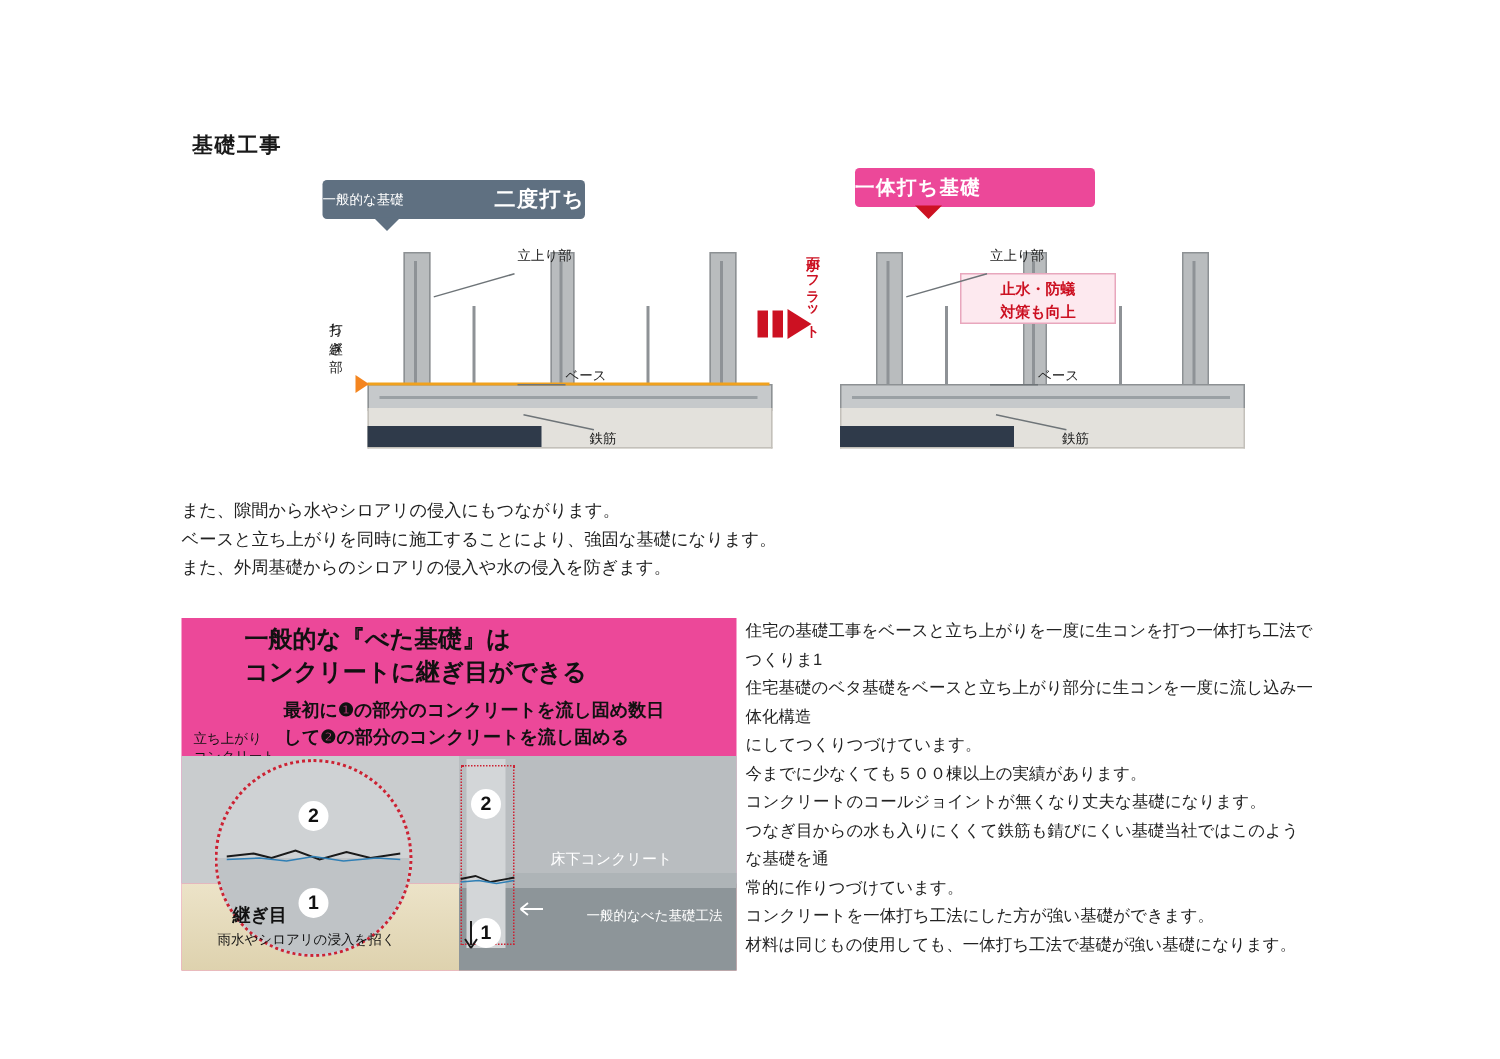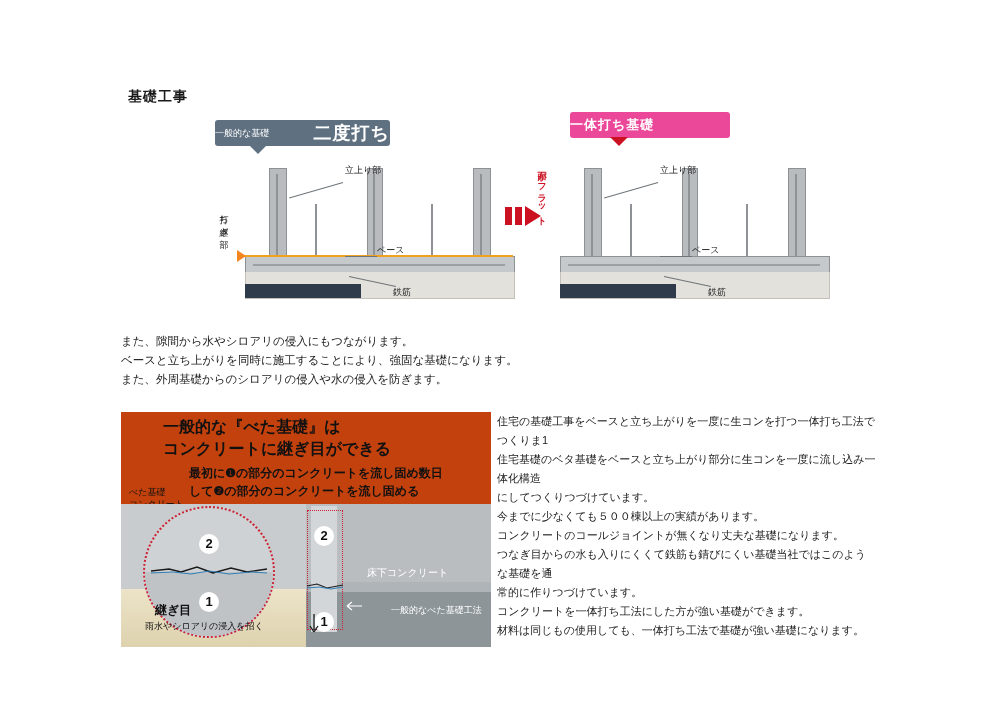--- a/index.html
+++ b/index.html
@@ -63,21 +63,21 @@
     top: 8px;
     width: 175px;
     background: #5f7081;
   }
   .banner-left .small {
     font-size: 9px;
     font-weight: normal;
     margin-right: 7px;
     letter-spacing: 0;
   }
-  .banner-left .big { font-size: 18px; }
+  .banner-left .big { font-size: 14px; }
   .banner-left:after {
     content: "";
     position: absolute;
     left: 34px;
     bottom: -8px;
     width: 0; height: 0;
     border-left: 9px solid transparent;
     border-right: 9px solid transparent;
     border-top: 9px solid #5f7081;
   }
@@ -255,21 +255,21 @@
     color: #222222;
   }
 
   
   .bottom-fig {
     position: absolute;
     left: 121px;
     top: 412px;
     width: 370px;
     height: 235px;
-    background: #c2410c;
+    background: #ec4899;
   }
   .bf-title {
     position: absolute;
     left: 42px;
     top: 4px;
     font-size: 16px;
     font-weight: bold;
     line-height: 22px;
     color: #111111;
     white-space: nowrap;
@@ -468,20 +468,24 @@
       <div class="rebar-v" style="left:70px; top:52px; height:52px;"></div>
       <div class="rebar-v" style="left:128px; top:22px; height:82px;"></div>
       <div class="rebar-v" style="left:186px; top:52px; height:52px;"></div>
       <div class="rebar-v" style="left:235px; top:22px; height:82px;"></div>
 
       <div class="base-slab"></div>
       <div class="rebar-h" style="left:8px; top:112px; width:252px;"></div>
       <div class="ground"></div>
       <div class="ground-dark"></div>
 
+      <div class="pink-box">
+        <div>止水・防蟻</div>
+        <div>対策も向上</div>
+      </div>
 
       <div class="lbl" style="left:100px; top:12px;">立上り部</div>
       <div class="leader" style="left:42px; top:30px; width:56px; transform:rotate(-16deg); transform-origin:right center;"></div>
 
       <div class="lbl" style="left:132px; top:92px;">ベース</div>
       <div class="leader" style="left:100px; top:104px; width:32px;"></div>
 
       <div class="lbl" style="left:148px; top:134px;">鉄筋</div>
       <div class="leader" style="left:104px; top:124px; width:48px; transform:rotate(12deg); transform-origin:left center;"></div>
     </div>
@@ -504,21 +508,21 @@
     <div class="bf-sub">
       <div>
         <span>最初に</span><span>❶</span><span>の部分のコンクリートを流し固め数日</span>
       </div>
       <div>
         <span>して</span><span>❷</span><span>の部分のコンクリートを流し固める</span>
       </div>
     </div>
 
     <div class="bf-lbl" style="left:8px; top:74px; line-height:12px;">
-      <div>べた基礎</div>
+      <div>立ち上がり</div>
       <div>コンクリート</div>
     </div>
 
     <div class="bf-scene">
       <div class="scene-sky"></div>
       <div class="scene-sky-right"></div>
       <div class="scene-soil"></div>
       <div class="scene-soil-right"></div>
       <div class="scene-floor"></div>
 

